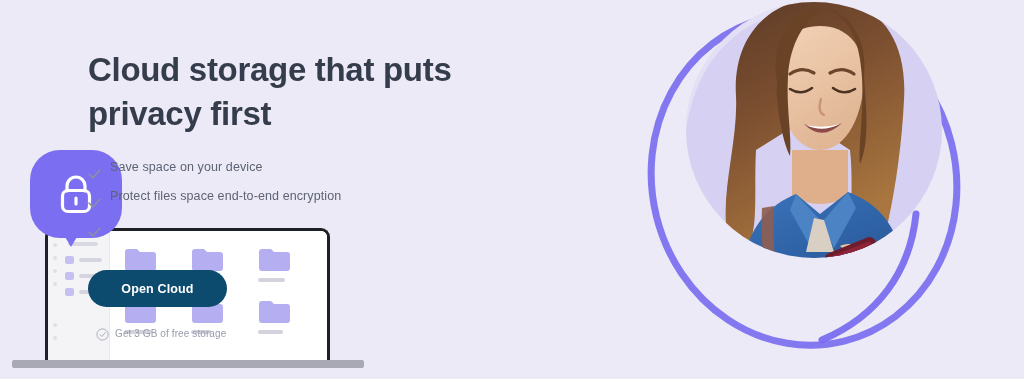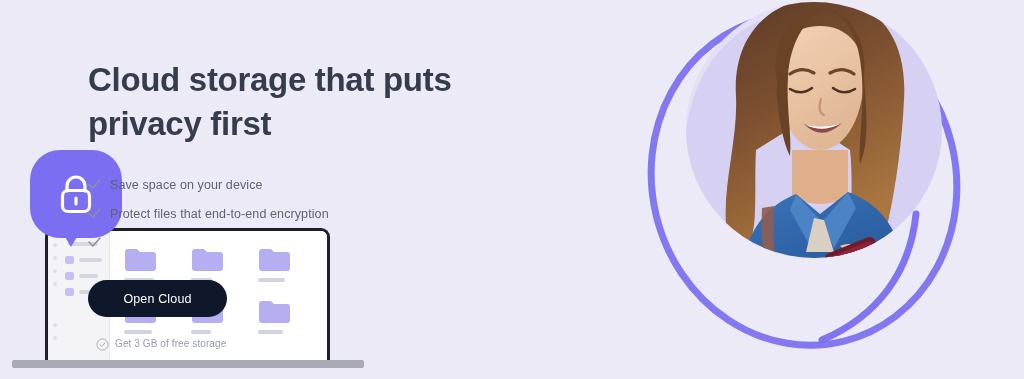--- a/index.html
+++ b/index.html
@@ -19,39 +19,38 @@
     width: 1024px;
     height: 379px;
     background: #eceaf6;
     overflow: hidden;
   }
 
   
   .copy {
     position: absolute;
     left: 88px;
-    top: 58px;
+    top: 48px;
     width: 470px;
     z-index: 6;
   }
   .headline {
     font-size: 33px;
     line-height: 1.32;
     font-weight: 700;
     color: #353c4b;
     letter-spacing: -0.3px;
     white-space: pre-line;
   }
   .benefits {
     list-style: none;
     margin-top: 25px;
   }
   .benefit {
     display: flex;
-    align-items: center;
     height: 29px;
     margin-bottom: 0px;
   }
   .check-icon {
     width: 22px;
     flex: 0 0 22px;
     display: flex;
     align-items: center;
     color: #8d90a0;
   }
@@ -61,26 +60,26 @@
     letter-spacing: 0.1px;
   }
 
   .cta-button {
     display: inline-flex;
     align-items: center;
     justify-content: center;
     margin-top: 23px;
     width: 139px;
     height: 37px;
-    background: #0f172a;
+    background: #0c4a6e;
     color: #ffffff;
     border: none;
     border-radius: 19px;
     font-size: 12.5px;
-    font-weight: 400;
+    font-weight: 700;
     font-family: "Liberation Sans", sans-serif;
     cursor: pointer;
     letter-spacing: 0.15px;
   }
 
   .storage-note {
     display: flex;
     align-items: center;
     margin-top: 20px;
     margin-left: 8px;
@@ -461,21 +460,21 @@
         </span>
         <span class="benefit-label">Save space on your device</span>
       </li>
 
       <li class="benefit">
         <span class="check-icon">
           <svg width="13" height="11" viewBox="0 0 13 11">
             <path d="M1 5 L4.8 9 L12 1" fill="none" stroke="currentColor" stroke-width="1.6" stroke-linecap="round" stroke-linejoin="round"></path>
           </svg>
         </span>
-        <span class="benefit-label">Protect files that end-to-end encryption</span>
+        <span class="benefit-label">Protect files space end-to-end encryption</span>
       </li>
 
       <li class="benefit">
         <span class="check-icon">
           <svg width="13" height="11" viewBox="0 0 13 11">
             <path d="M1 5 L4.8 9 L12 1" fill="none" stroke="currentColor" stroke-width="1.6" stroke-linecap="round" stroke-linejoin="round"></path>
           </svg>
         </span>
       </li>
 

